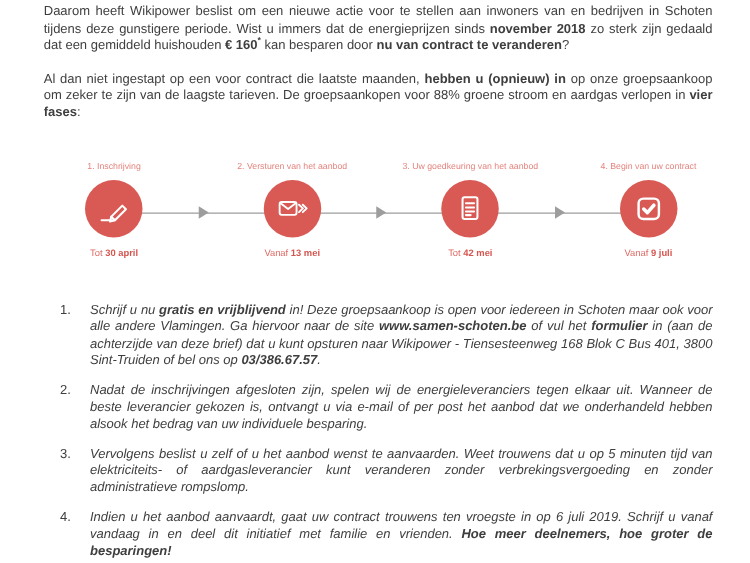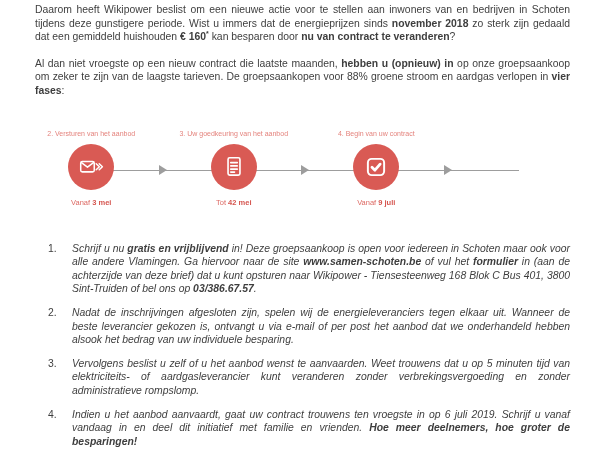--- a/index.html
+++ b/index.html
@@ -31,42 +31,53 @@
   .step{display:flex;font-size:10.4px;line-height:13.6px;margin-bottom:10px;}
   .step-num{width:24px;flex:none;}
   .step-body{flex:1;text-align:justify;font-style:italic;}
 </style>
 </head>
 <body>
 
 <div class="page">
 
   <p class="para"><span>Daarom heeft Wikipower beslist om een nieuwe actie voor te stellen aan inwoners van en bedrijven in Schoten tijdens deze gunstigere periode. Wist u immers dat de energieprijzen sinds </span><b>november 2018</b><span> zo sterk zijn gedaald dat een gemiddeld huishouden </span><b>€ 160</b><sup style="font-weight: bold;">*</sup><span> kan besparen door </span><b>nu van contract te veranderen</b><span>?</span></p>
-  <p class="para"><span>Al dan niet vroegste op een nieuw contract die laatste maanden, </span><b>hebben u (opnieuw) in</b><span> op onze groepsaankoop om zeker te zijn van de laagste tarieven. De groepsaankopen voor 88% groene stroom en aardgas verlopen in </span><b>vier fases</b><span>:</span></p>
+  <p class="para"><span>Al dan niet ingestapt op een voor contract die laatste maanden, </span><b>hebben u (opnieuw) in</b><span> op onze groepsaankoop om zeker te zijn van de laagste tarieven. De groepsaankopen voor 88% groene stroom en aardgas verlopen in </span><b>vier fases</b><span>:</span></p>
 
   <div class="timeline">
     <div class="tl-line"></div>
     <span class="tl-arrowhead" style="left:calc(25% - 4px);"></span>
     <span class="tl-arrowhead" style="left:calc(50% - 4px);"></span>
     <span class="tl-arrowhead" style="left:calc(75% - 4px);"></span>
 
     <div class="phases">
 
+      <div class="phase">
+        <div class="phase-title">1. Inschrijving</div>
+        <div class="circle">
+          <svg width="26" height="26" viewBox="0 0 24 24" fill="none" stroke="#ffffff" stroke-width="1.5" stroke-linecap="round" stroke-linejoin="round">
+            <line x1="3" y1="20.5" x2="12" y2="20.5"></line>
+            <path d="M10.2 17.8 L18.3 9.7 L21 12.4 L12.9 20.5 Z"></path>
+            <path d="M10.2 17.8 L9.2 21.5 L12.9 20.5"></path>
+          </svg>
+        </div>
+        <div class="phase-date"><span>Tot </span><b>30 april</b></div>
+      </div>
 
       <div class="phase">
         <div class="phase-title">2. Versturen van het aanbod</div>
         <div class="circle">
           <svg width="26" height="26" viewBox="0 0 24 24" fill="none" stroke="#ffffff" stroke-width="1.4" stroke-linecap="round" stroke-linejoin="round">
             <rect x="2.5" y="7" width="12.5" height="9.5" rx="1.5"></rect>
             <path d="M3.2 8 L8.75 12.2 L14.3 8"></path>
             <path d="M16.8 9 L19.7 11.75 L16.8 14.5"></path>
             <path d="M19.6 9 L22.5 11.75 L19.6 14.5"></path>
           </svg>
         </div>
-        <div class="phase-date"><span>Vanaf </span><b>3 mei</b></div>
+        <div class="phase-date"><span>Vanaf </span><b>13 mei</b></div>
       </div>
 
       <div class="phase">
         <div class="phase-title">3. Uw goedkeuring van het aanbod</div>
         <div class="circle">
           <svg width="26" height="26" viewBox="0 0 24 24" fill="none" stroke="#ffffff" stroke-width="1.5" stroke-linecap="round" stroke-linejoin="round">
             <rect x="6.5" y="3.5" width="11" height="16" rx="1.5"></rect>
             <line x1="9" y1="8" x2="15" y2="8"></line>
             <line x1="9" y1="11" x2="15" y2="11"></line>
             <line x1="9" y1="14" x2="15" y2="14"></line>

